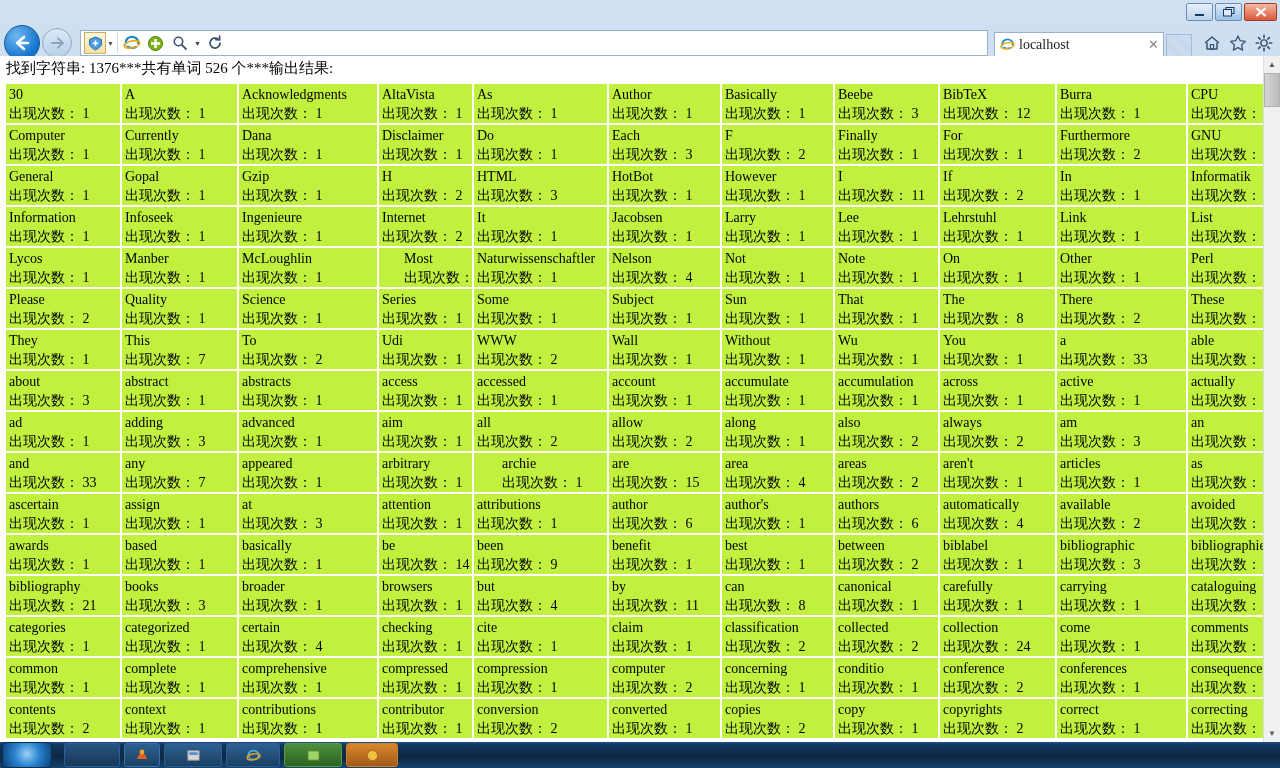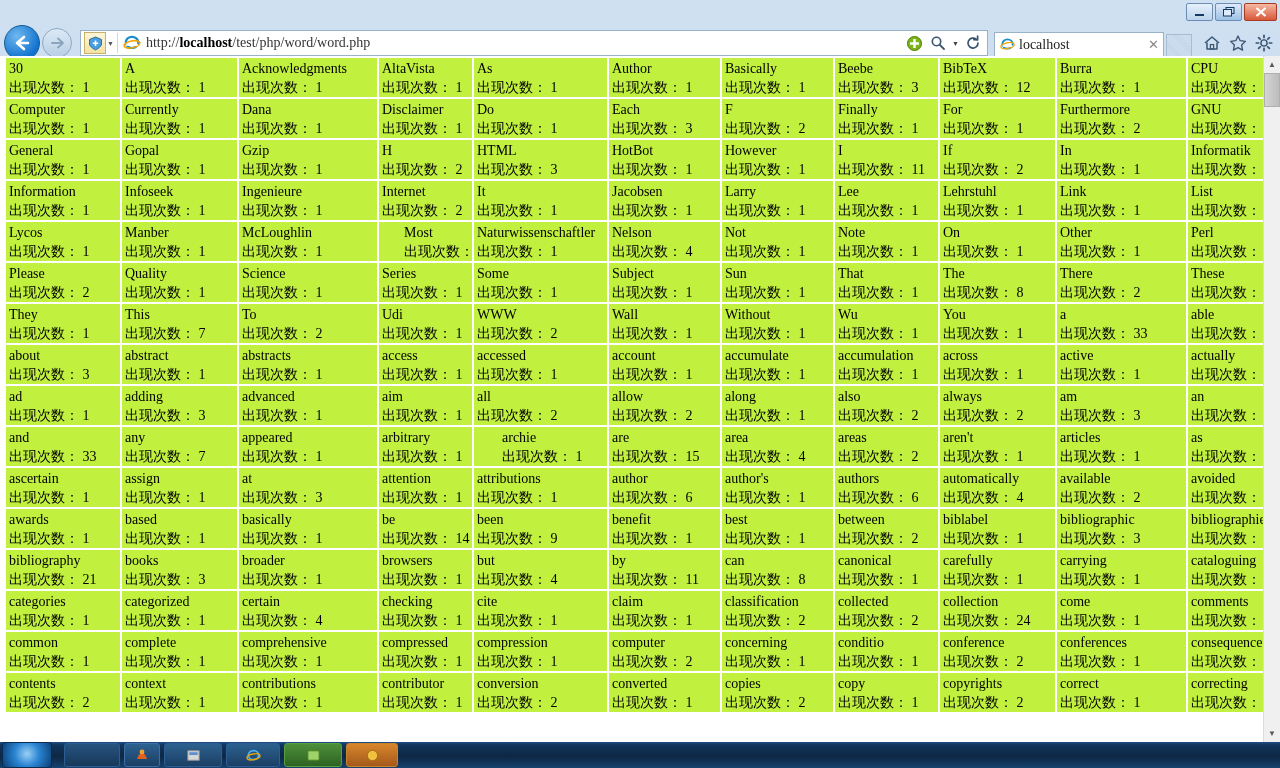--- a/index.html
+++ b/index.html
@@ -225,23 +225,20 @@
         </svg>
       </div>
       <span id="compat-caret">▼</span>
       <div id="urlsep"></div>
       <div id="ie-logo">
         <svg width="18" height="18" viewBox="0 0 18 18">
           <ellipse cx="9" cy="8.4" rx="6.2" ry="5.6" fill="none" stroke="#1a8fd0" stroke-width="2.2"></ellipse>
           <ellipse cx="9" cy="10.4" rx="8" ry="3.4" fill="none" stroke="#f0a500" stroke-width="1.6" transform="rotate(-12 9 10.4)"></ellipse>
           <path d="M3.2 10.8 H14.8" stroke="#fff" stroke-width="2.2"></path>
         </svg>
-      </div>
-      <div id="url">
-        <span>http://</span><span class="host">localhost</span><span>/test/php/word/word.php</span>
       </div>
       <div id="addr-tools">
         <div class="addr-ico">
           <svg width="17" height="17" viewBox="0 0 17 17">
             <circle cx="8.5" cy="8.5" r="7" fill="#7cb518" stroke="#4e7b00"></circle>
             <path d="M8.5 4 V13 M4 8.5 H13" stroke="#fff" stroke-width="2.4"></path>
           </svg>
         </div>
         <div class="addr-ico">
           <svg width="16" height="16" viewBox="0 0 16 16">
@@ -300,20 +297,21 @@
             <path d="M14.4 3.6 L12.8 5.2"></path>
               <path d="M5.2 12.8 L3.6 14.4"></path>
           </g>
         </svg>
       </div>
     </div>
   </div>
 
   <div id="viewport">
     <div id="page">
+      <div id="headline">找到字符串: 1376***共有单词 526 个***输出结果:</div>
       <table id="words">
         <tbody id="words-body">
             <tr>
               <td style="width: 109px;">
                 <span class="w">30</span>
                 <span class="c">出现次数： 1</span>
               </td>
               <td style="width: 110px;">
                 <span class="w">A</span>
                 <span class="c">出现次数： 1</span>

